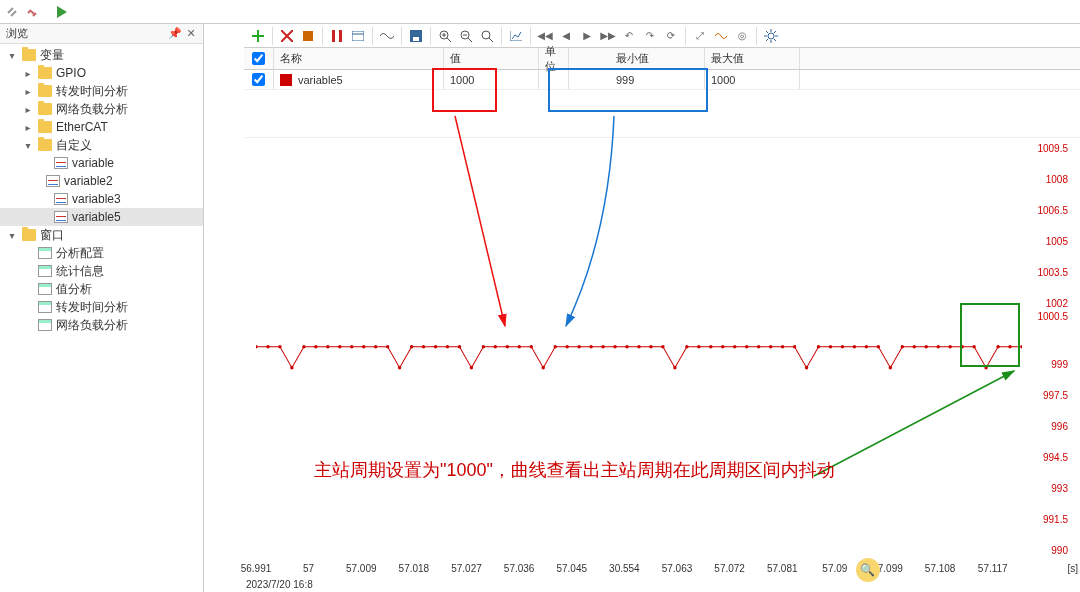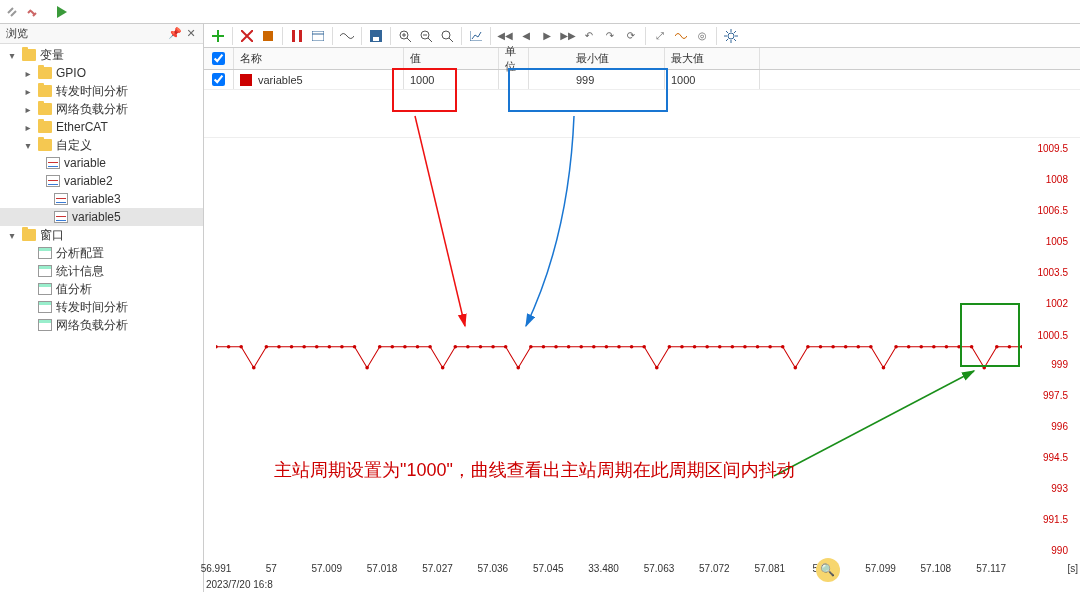--- a/index.html
+++ b/index.html
@@ -1,19 +1,19 @@
 <!DOCTYPE html>
 <html><head>
 <meta charset="utf-8">
 <style>
   * { box-sizing: border-box; margin: 0; padding: 0; }
   body { font-family: "Microsoft YaHei", Arial, sans-serif; font-size: 12px; color: #333; background: #fff; width: 1080px; height: 592px; overflow: hidden; position: relative; }
   .top-toolbar { height: 24px; border-bottom: 1px solid #ccc; display: flex; align-items: center; padding: 0 4px; gap: 4px; }
   .tb-icon { width: 16px; height: 16px; display: inline-flex; align-items: center; justify-content: center; }
-  .main { display: flex; height: 568px; }
+  .main { display: flex; height: 568px; gap: 40px; }
   .sidebar { width: 204px; border-right: 1px solid #ccc; display: flex; flex-direction: column; }
   .panel-header { height: 20px; background: #f8f8f8; border-bottom: 1px solid #ddd; display: flex; align-items: center; padding: 0 6px; font-size: 11px; justify-content: space-between; }
   .panel-header .icons { display: flex; gap: 4px; }
   .panel-header .icons span { width: 12px; height: 12px; display: inline-flex; align-items: center; justify-content: center; color: #666; cursor: pointer; }
   .tree { flex: 1; overflow: auto; padding: 2px 0; }
   .tree-row { display: flex; align-items: center; height: 18px; padding-left: 6px; white-space: nowrap; cursor: pointer; }
   .tree-row.selected { background: #e5e5e5; }
   .exp { width: 12px; display: inline-block; text-align: center; color: #666; font-size: 10px; }
   .folder-icon { width: 14px; height: 12px; margin: 0 4px; position: relative; }
   .folder-icon::before { content: ""; position: absolute; inset: 0; background: #f5c851; border-radius: 1px; }
@@ -108,21 +108,21 @@
         <div class="tree-row" style="padding-left: 22px;">
           <span class="exp">▸</span>
           <span class="folder-icon"></span>
           <span>EtherCAT</span>
         </div>
         <div class="tree-row" style="padding-left: 22px;">
           <span class="exp">▾</span>
           <span class="folder-icon"></span>
           <span>自定义</span>
         </div>
-        <div class="tree-row" style="padding-left: 30px;">
+        <div class="tree-row" style="padding-left: 38px;">
           <span class="exp"></span>
           <span class="var-icon"></span>
           <span>variable</span>
         </div>
         <div class="tree-row" style="padding-left: 30px;">
           <span class="exp"></span>
           <span class="var-icon"></span>
           <span>variable2</span>
         </div>
         <div class="tree-row" style="padding-left: 38px;">
@@ -363,39 +363,39 @@
             <circle cx="806" cy="195.84615384615387" r="1.8" fill="#c00"></circle>
           </svg>
       </div>
       <div class="yaxis" id="yaxis">
           <div class="ytick" style="top: 0px;">1009.5</div>
           <div class="ytick" style="top: 30.9231px;">1008</div>
           <div class="ytick" style="top: 61.8462px;">1006.5</div>
           <div class="ytick" style="top: 92.7692px;">1005</div>
           <div class="ytick" style="top: 123.692px;">1003.5</div>
           <div class="ytick" style="top: 154.615px;">1002</div>
-          <div class="ytick" style="top: 187px;">1000.5</div>
+          <div class="ytick" style="top: 168px;">1000.5</div>
           <div class="ytick" style="top: 216.462px;">999</div>
           <div class="ytick" style="top: 247.385px;">997.5</div>
           <div class="ytick" style="top: 278.308px;">996</div>
           <div class="ytick" style="top: 309.231px;">994.5</div>
           <div class="ytick" style="top: 340.154px;">993</div>
           <div class="ytick" style="top: 371.077px;">991.5</div>
           <div class="ytick" style="top: 402px;">990</div>
         </div>
 
       <div class="xaxis" id="xaxis">
           <div class="xtick" style="left: 0%;">56.991</div>
           <div class="xtick" style="left: 6.87023%;">57</div>
           <div class="xtick" style="left: 13.7405%;">57.009</div>
           <div class="xtick" style="left: 20.6107%;">57.018</div>
           <div class="xtick" style="left: 27.4809%;">57.027</div>
           <div class="xtick" style="left: 34.3511%;">57.036</div>
           <div class="xtick" style="left: 41.2214%;">57.045</div>
-          <div class="xtick" style="left: 48.0916%;">33.480</div>
+          <div class="xtick" style="left: 48.0916%;">30.554</div>
           <div class="xtick" style="left: 54.9618%;">57.063</div>
           <div class="xtick" style="left: 61.8321%;">57.072</div>
           <div class="xtick" style="left: 68.7023%;">57.081</div>
           <div class="xtick" style="left: 75.5725%;">57.09</div>
           <div class="xtick" style="left: 82.4427%;">57.099</div>
           <div class="xtick" style="left: 89.313%;">57.108</div>
           <div class="xtick" style="left: 96.1832%;">57.117</div>
         </div>
       <div class="xlabel-s">[s]</div>
       <div class="timestamp">2023/7/20 16:8</div>

